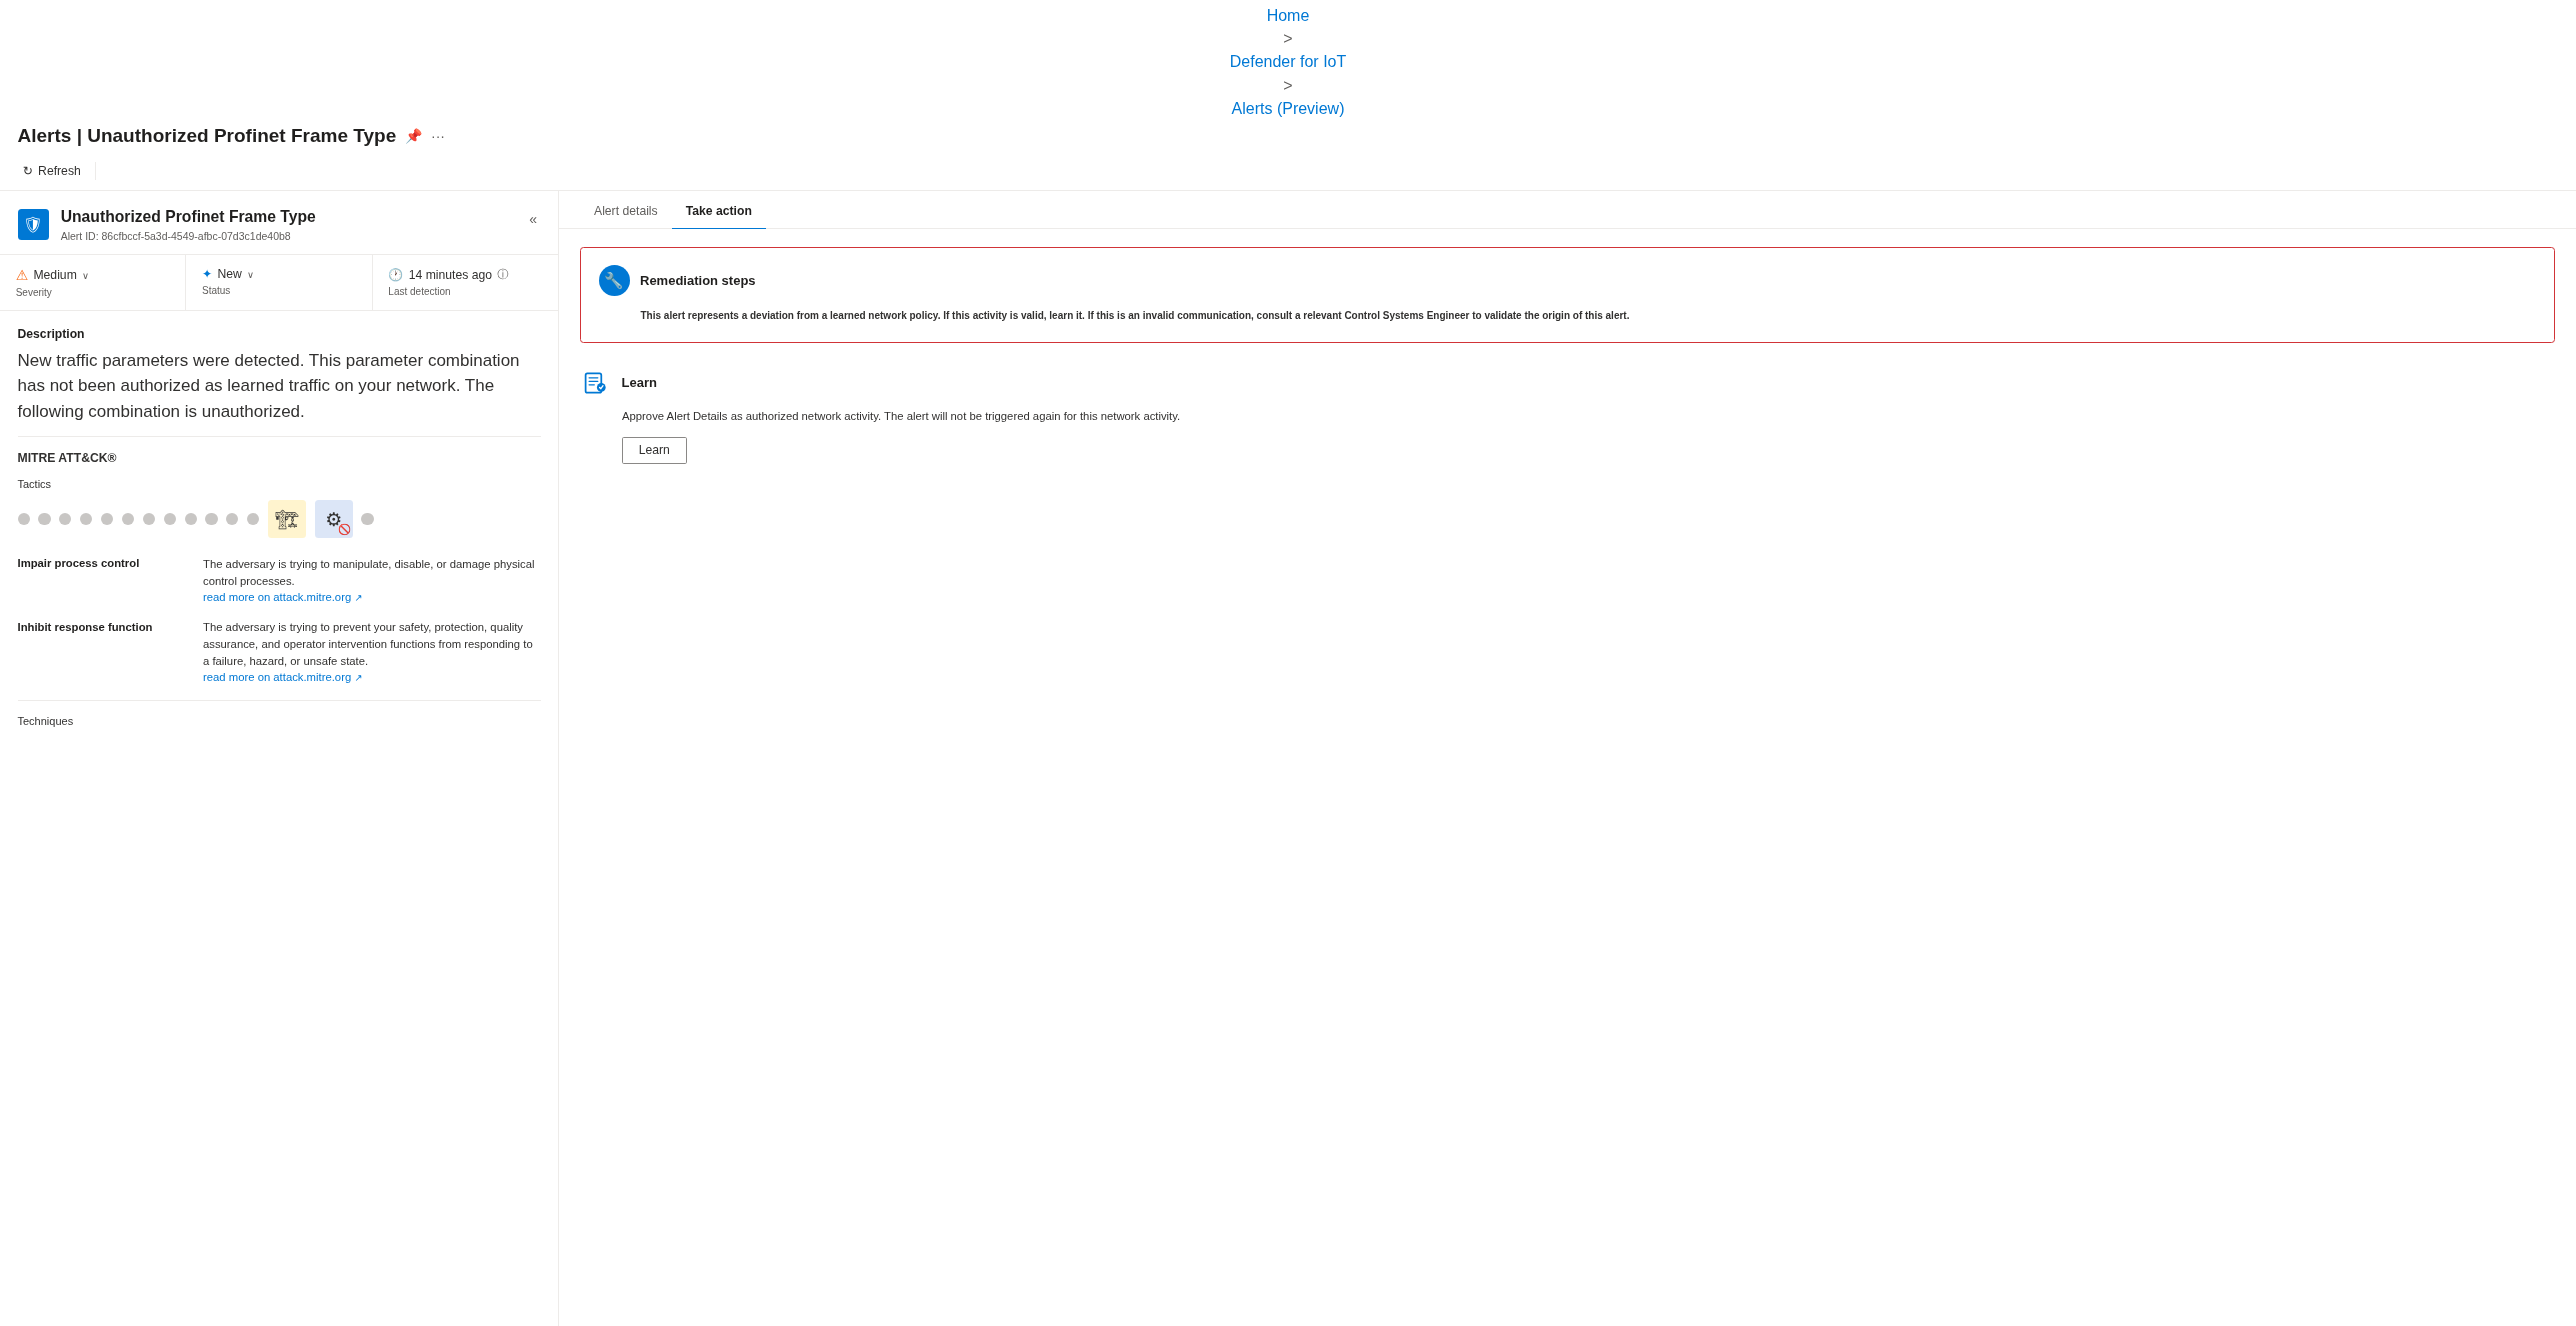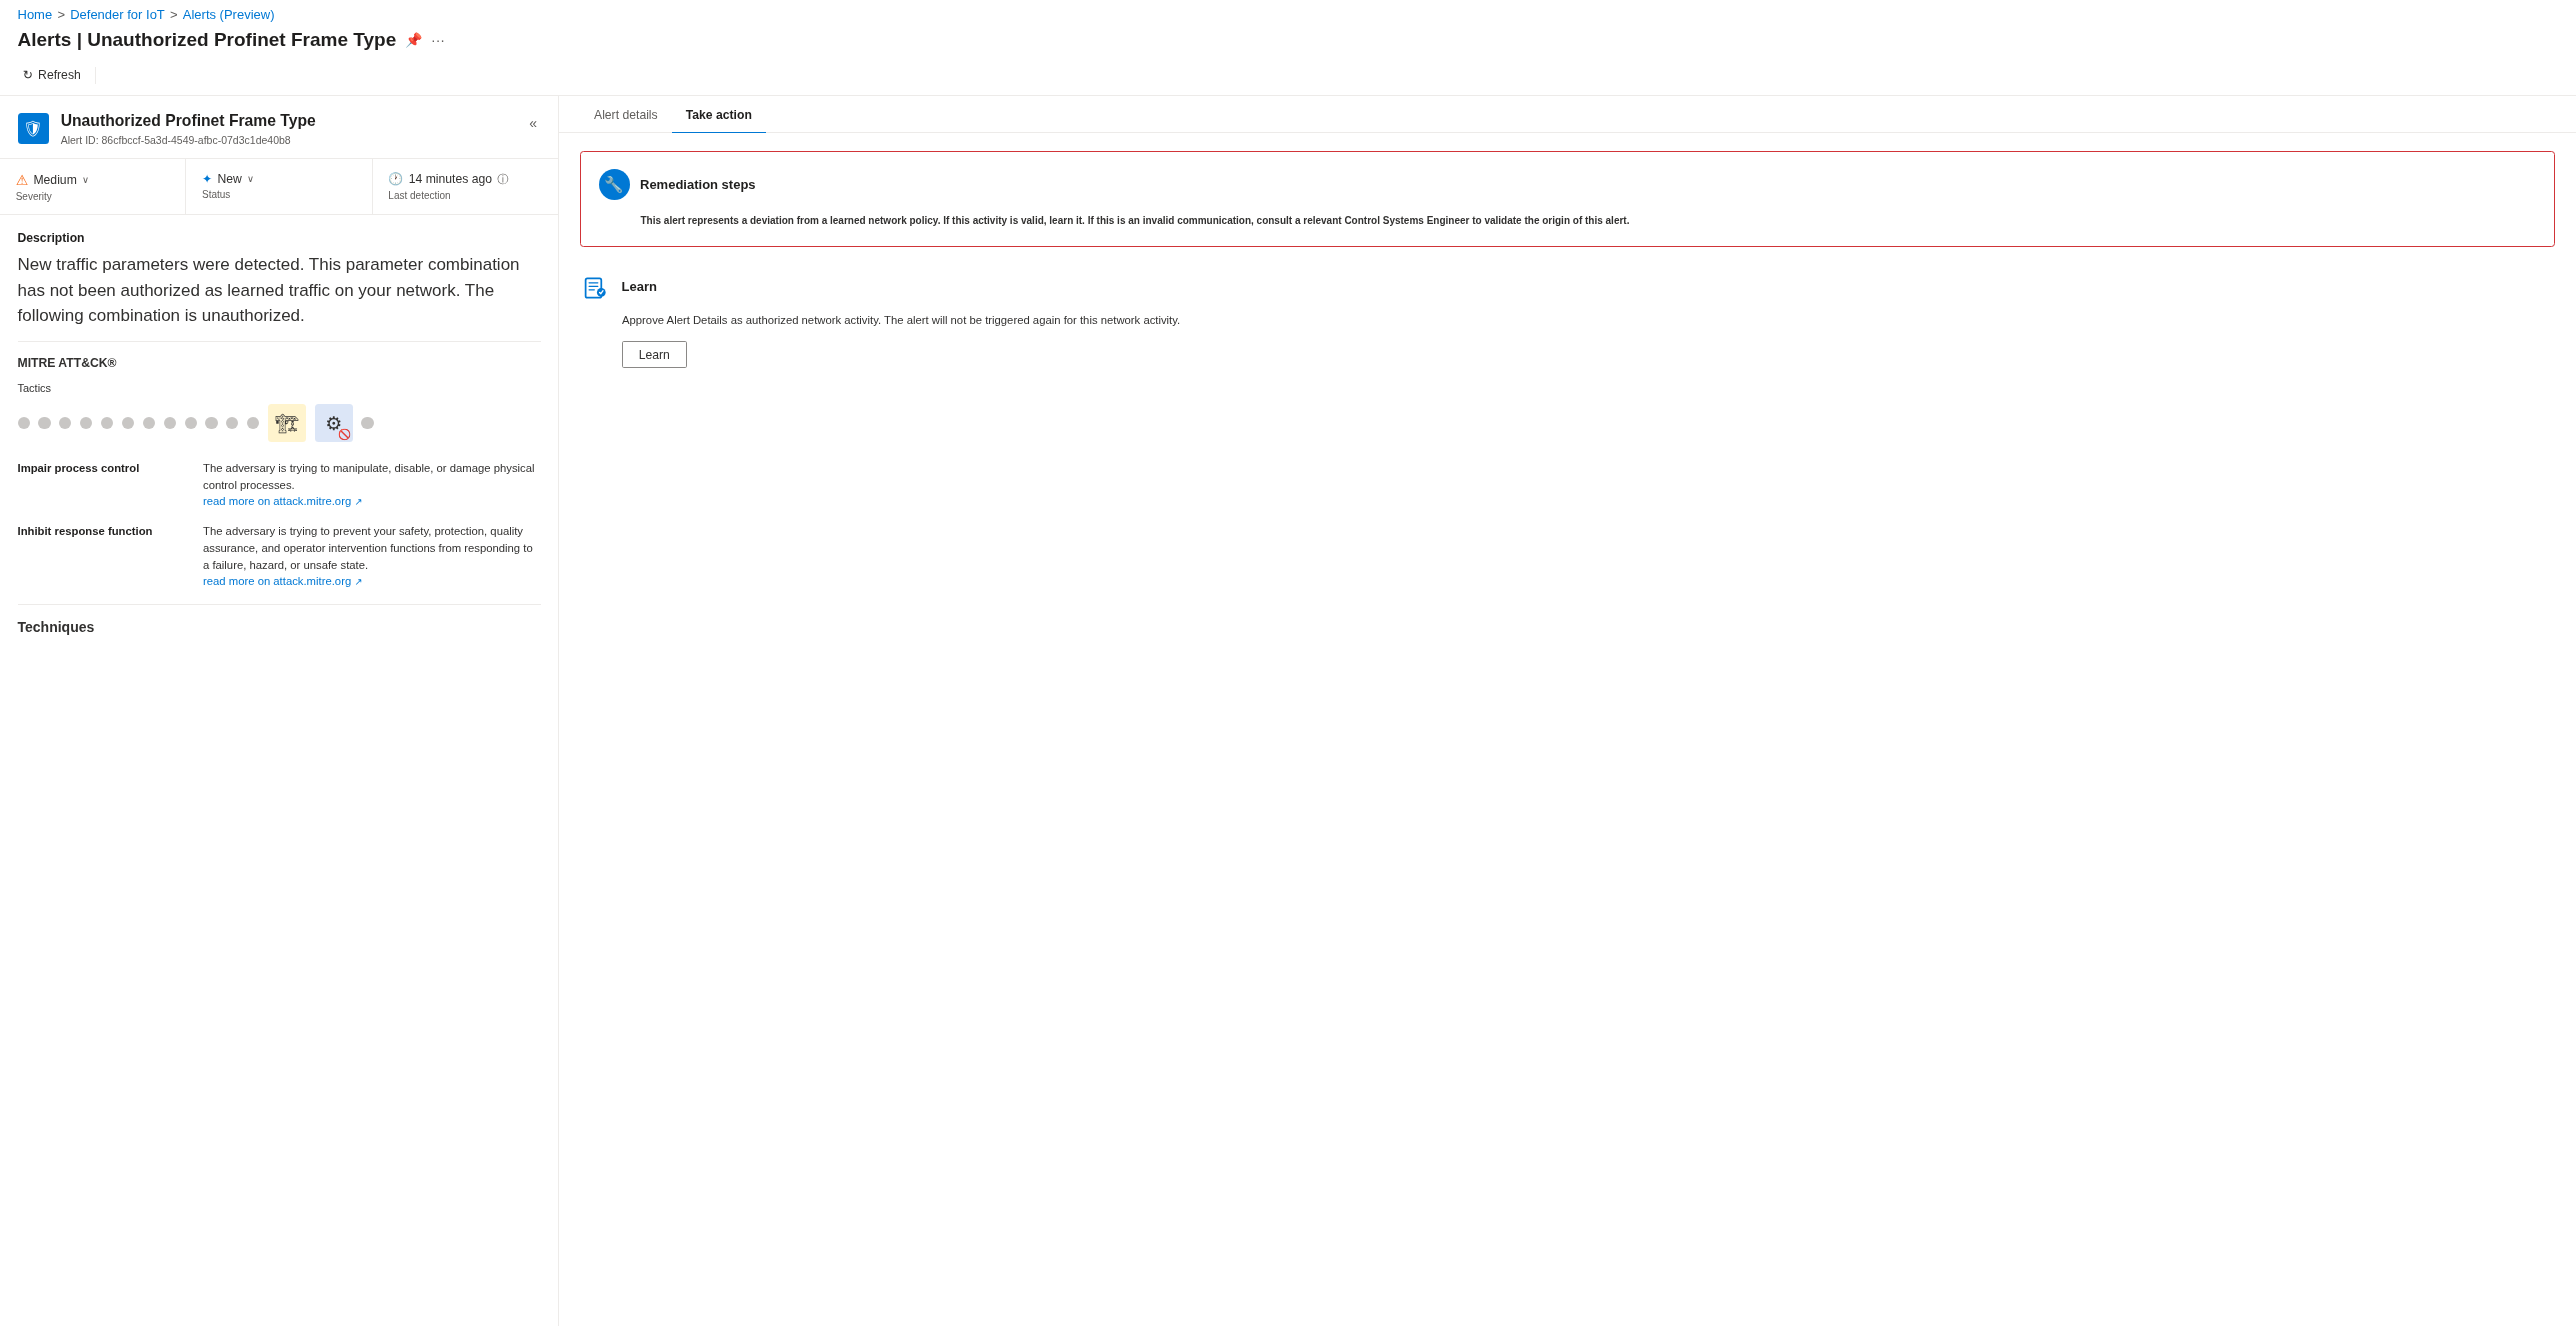--- a/index.html
+++ b/index.html
@@ -8,22 +8,23 @@
       font-size: 12.2px;
       color: #323130;
       background: #fff;
       min-height: 100vh;
     }
     .breadcrumb {
       display: flex;
       align-items: center;
       gap: 5.2px;
       padding: 7px 17.5px 3.5px;
-      font-size: 13px;
+      font-size: 16px;
       color: #0078d4;
+      flex-direction: column;
     }
     .breadcrumb span { color: #605e5c; }
     .breadcrumb a { color: #0078d4; text-decoration: none; cursor: pointer; }
     .page-title-row {
       display: flex;
       align-items: center;
       gap: 8.7px;
       padding: 3.5px 17.5px 8.7px;
     }
     .page-title {
@@ -235,22 +236,22 @@
     .mitre-link {
       color: #0078d4;
       text-decoration: none;
       font-size: 11.3px;
       display: inline-flex;
       align-items: center;
       gap: 2.6px;
     }
 
     .techniques-title {
-      font-size: 14px;
-      font-weight: 700;
+      font-size: 11px;
+      font-weight: 400;
       margin-top: 8.7px;
     }
 
     
     .right-panel {
       flex: 1;
       overflow-y: auto;
       padding: 0;
     }
 

